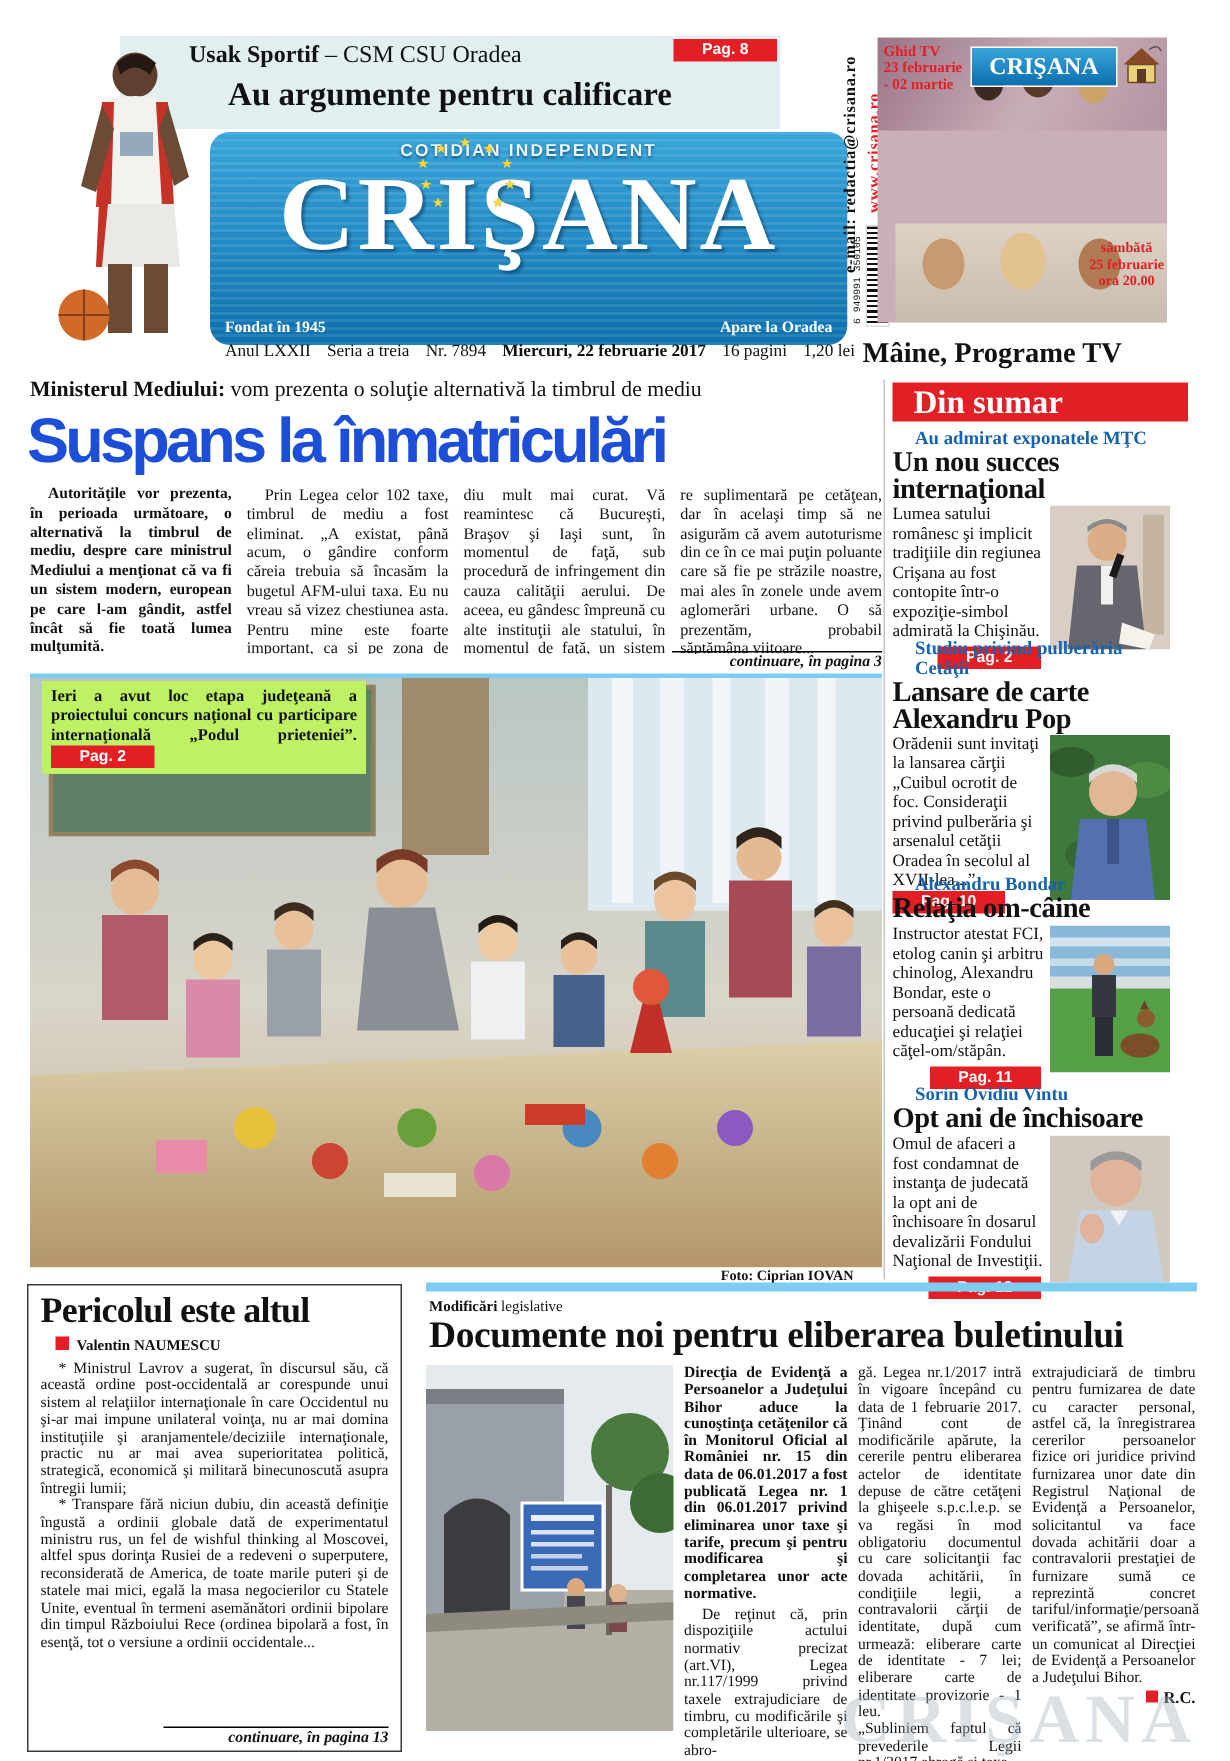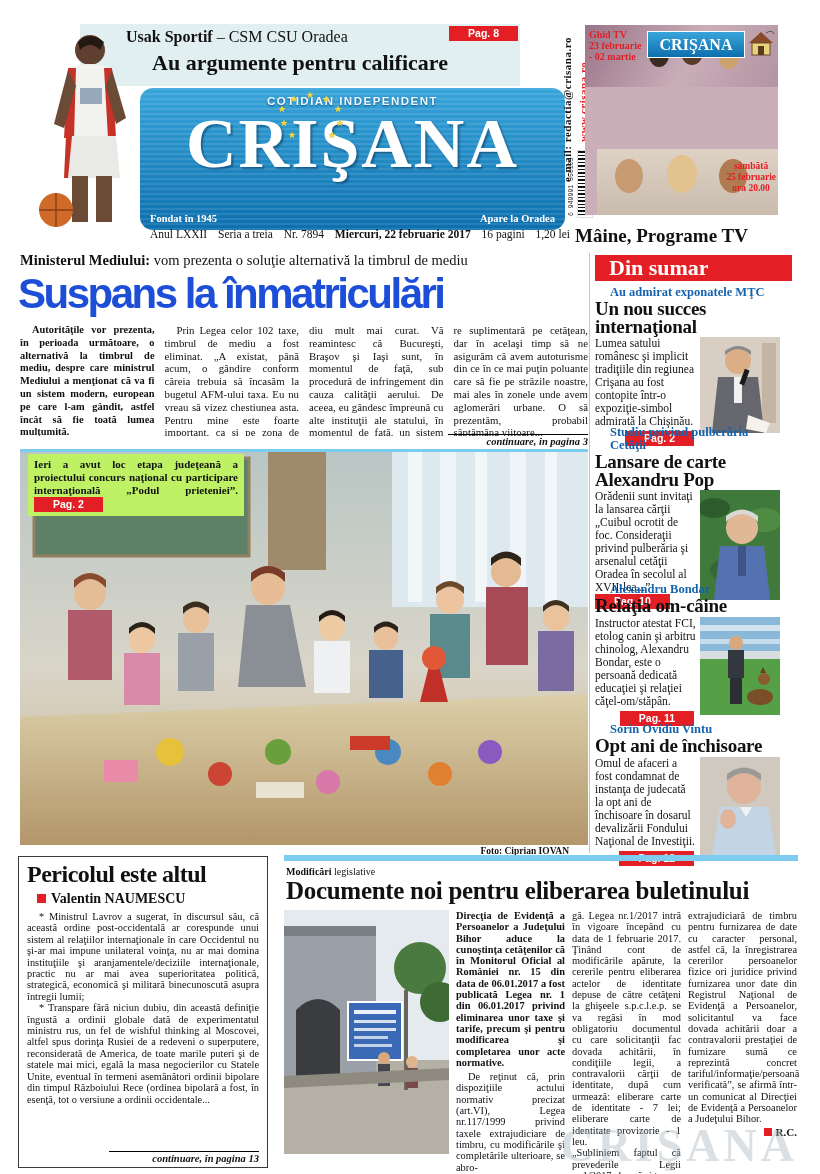--- a/index.html
+++ b/index.html
@@ -86,21 +86,21 @@
   .s-row{display:flex;margin-top:2px;gap:4px;}
   .s-body{width:103px;font-size:11.5px;line-height:13px;}
   .s-badge-row{text-align:right;padding-right:2px;margin-top:3px;}
   .s-photo{flex:none;}
   
   .bar-bottom{left:284px;top:855px;width:514px;height:6px;}
   
   .opinion{left:18px;top:856px;width:250px;height:312px;border:1px solid #3a3a3a;
      box-sizing:border-box;padding:3px 8px 14px 8px;overflow:hidden;}
   .op-headline{font-weight:bold;font-size:24px;letter-spacing:-0.5px;line-height:28px;}
-  .op-author{margin:3px 0 4px 10px;font-weight:bold;font-size:14px;}
+  .op-author{margin:3px 0 4px 10px;font-weight:bold;font-size:10px;}
   .sq{display:inline-block;width:9px;height:9px;background:#e31e24;margin-right:5px;}
   .op-text{font-size:10.4px;line-height:11.4px;}
   .op-lead{font-weight:bold;}
   .op-cont{position:absolute;right:8px;bottom:3px;width:150px;}
   
   .docs{left:284px;top:864px;width:516px;height:310px;overflow:hidden;}
   .doc-kicker{font-size:10px;margin:2px 0 0 2px;}
   .doc-headline{font-weight:bold;font-size:25px;letter-spacing:-0.3px;line-height:28px;margin-left:2px;}
   .doc-body{display:flex;gap:7px;margin-top:5px;}
   .doc-col{width:109px;font-size:10.4px;line-height:11.3px;}

